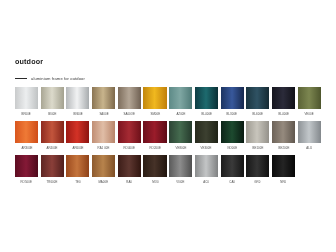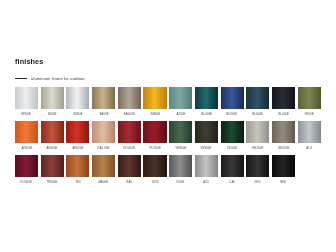--- a/index.html
+++ b/index.html
@@ -92,21 +92,21 @@
     text-align: center;
     transform: scale(0.92);
   }
 </style>
 </head>
 <body>
 
 <div id="page">
 
   <div id="header">
-    <div id="page-title">finishes</div>
+    <div id="page-title">outdoor</div>
   </div>
 
   <div id="legend-row">
     <span id="legend-rule"></span>
     <span id="legend-label">aluminium frame for outdoor</span>
   </div>
 
   <div id="grid">
       <div class="swatch-row">
         <div class="swatch-cell">

